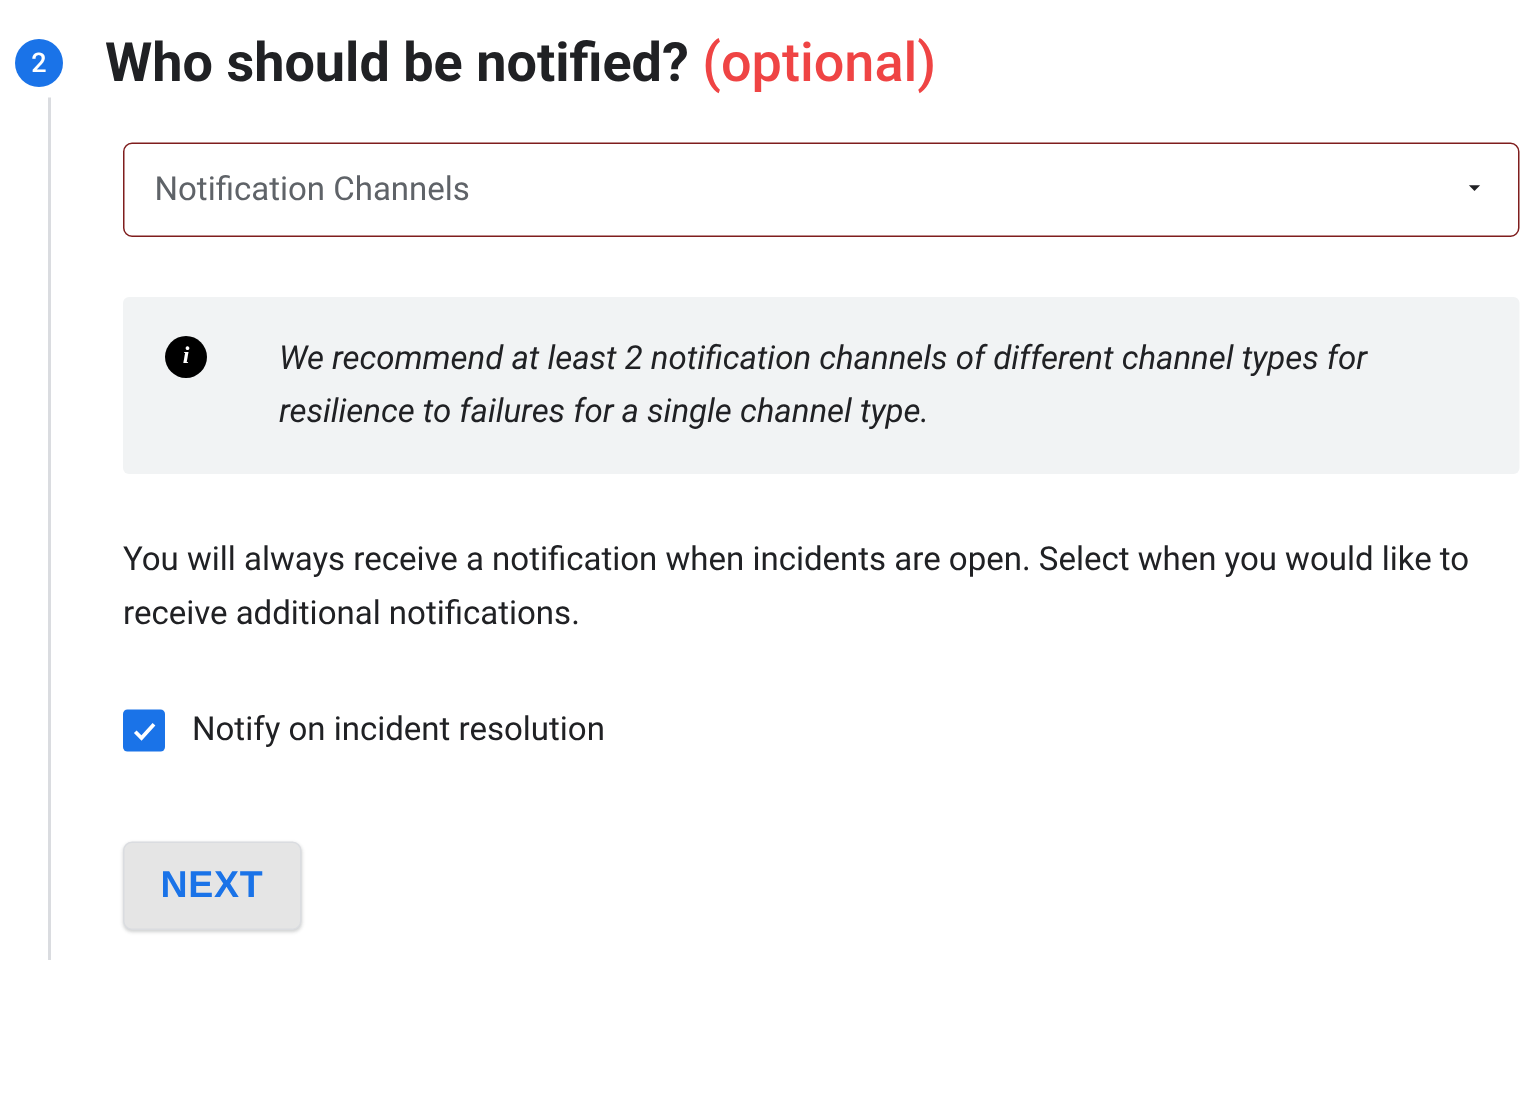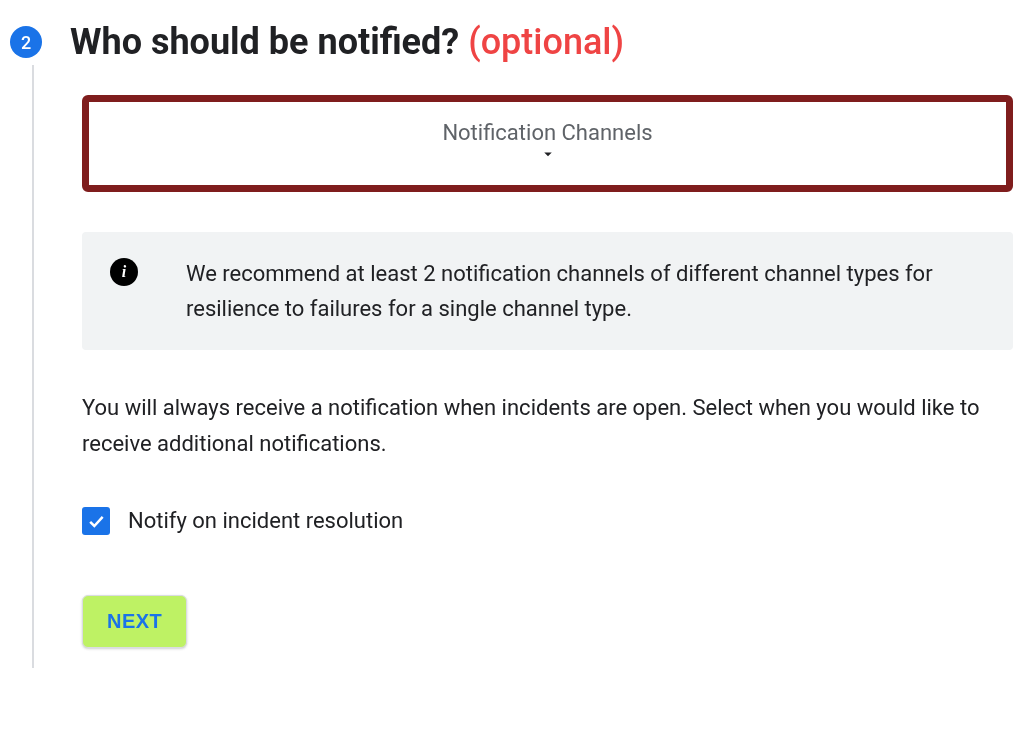--- a/index.html
+++ b/index.html
@@ -52,29 +52,28 @@
       padding-bottom: 20px;
       max-width: 1000px;
     }
     .desc-text {
       font-size: 22px;
       color: #202124;
       line-height: 1.5;
       margin-bottom: 50px;
     }
     .dropdown {
-      border: 7px solid #7f1d1d;
+      border: 1px solid #7f1d1d;
       border-radius: 6px;
       padding: 18px 20px 18px 20px;
       display: flex;
       align-items: center;
       justify-content: space-between;
       cursor: pointer;
       margin-bottom: 40px;
-      flex-direction: column;
     }
     .dropdown-label {
       font-size: 22px;
       color: #5f6368;
     }
     .dropdown-caret svg {
       width: 18px;
       height: 18px;
       fill: #202124;
     }
@@ -100,20 +99,21 @@
       font-weight: bold;
       font-size: 16px;
       flex-shrink: 0;
       margin-right: 48px;
       margin-top: 2px;
     }
     .info-text {
       font-size: 22px;
       color: #202124;
       line-height: 1.6;
+      font-style: italic;
     }
     .para-text {
       font-size: 22px;
       color: #202124;
       line-height: 1.6;
       margin-bottom: 46px;
     }
     .checkbox-row {
       display: flex;
       align-items: center;
@@ -137,25 +137,25 @@
       stroke-width: 3;
       fill: none;
     }
     .checkbox-label {
       font-size: 22px;
       color: #202124;
     }
     .next-button {
       display: inline-block;
       padding: 14px 24px;
-      background: #bef264;
+      background: #e5e5e5;
       border: 1px solid #dadce0;
       border-radius: 6px;
       color: #1a73e8;
-      font-size: 20px;
+      font-size: 25px;
       font-weight: 600;
       letter-spacing: 0.5px;
       cursor: pointer;
       box-shadow: 0 1px 2px rgba(60,64,67,0.15), 0 1px 3px rgba(60,64,67,0.1);
     }
   </style>
 </head>
 <body>
 
 <div class="step-container">

